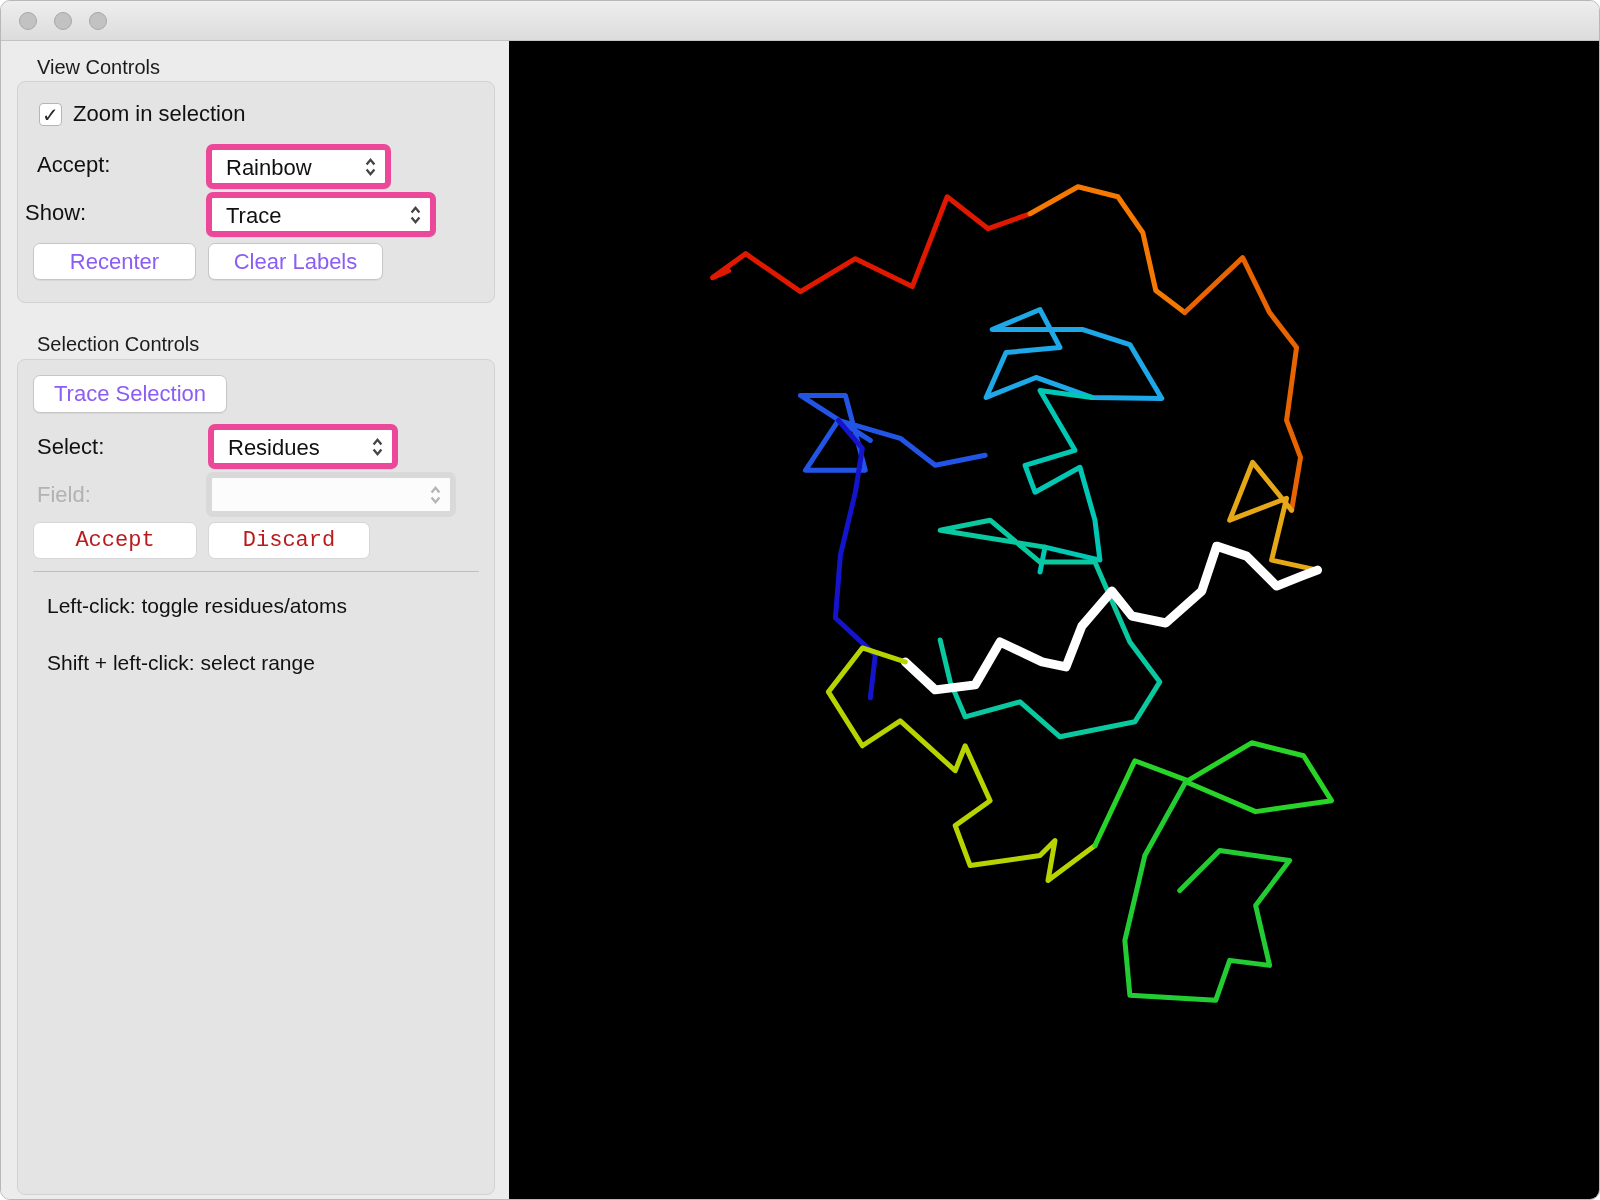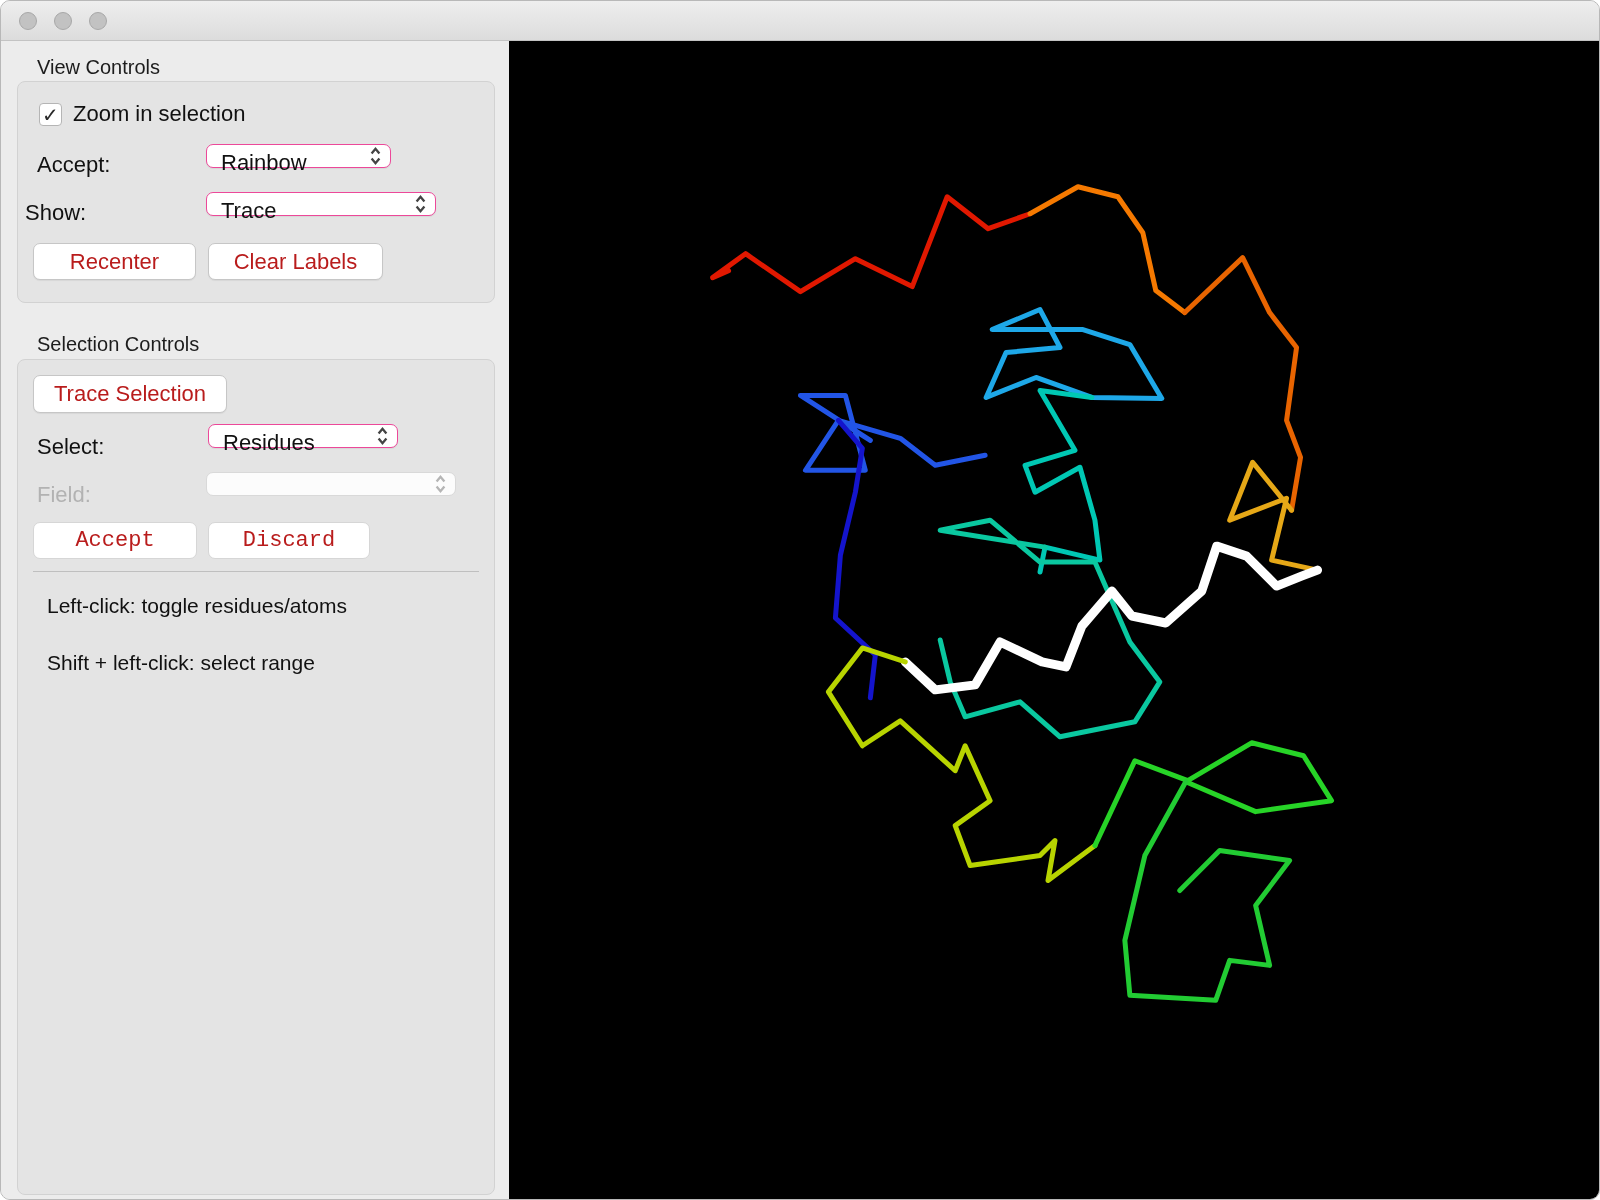--- a/index.html
+++ b/index.html
@@ -45,38 +45,38 @@
     position:absolute; left:38px; top:62px; width:23px; height:23px;
     background:#ffffff; border:1px solid #b5b5b5; border-radius:4px;
     text-align:center;
   }
   .checkbox .check {
     font-size:20px; font-weight:bold; color:#2a2a2a; line-height:22px;
   }
 
   
   .dropdown {
-    position:absolute; height:24px; background:#ffffff;
-    border:1px solid #ec4899; border-radius:7px;
+    position:absolute; height:45px; background:#ffffff;
+    border:6px solid #ec4899; border-radius:7px;
     box-shadow:0 1px 1px rgba(0,0,0,0.06);
   }
   .dropdown .dd-value {
     position:absolute; left:14px; top:0; right:30px;
     font-size:22px; color:#111; line-height:36px; white-space:nowrap; overflow:hidden;
   }
   .dropdown svg.chev { position:absolute; right:8px; top:50%; transform:translateY(-50%); }
   .dropdown.disabled { border-color:#d9d9d9; box-shadow:none; background:#fcfcfc; }
   .dropdown.disabled .dd-value { color:#bbbbbb; }
 
   
   .pushbtn {
     position:absolute; height:37px; background:#ffffff;
     border:1px solid #c6c6c6; border-radius:7px;
     box-shadow:0 1px 1px rgba(0,0,0,0.06);
-    font-size:22px; color:#b91c1c; text-align:center; line-height:35px;
+    font-size:22px; color:#8b5cf6; text-align:center; line-height:35px;
   }
   .pushbtn.disabled { color:#b91c1c; border-color:#d6d6d6; box-shadow:none;font-family:Liberation Mono, monospace; }
 
   .divider { position:absolute; left:32px; top:530px; width:446px; height:1px; background:#bfbfbf; }
 
   .help-line { position:absolute; left:46px; font-size:21px; color:#111; }
 
   
   .viewer {
     position:absolute; left:508px; top:40px; right:0; bottom:0;

